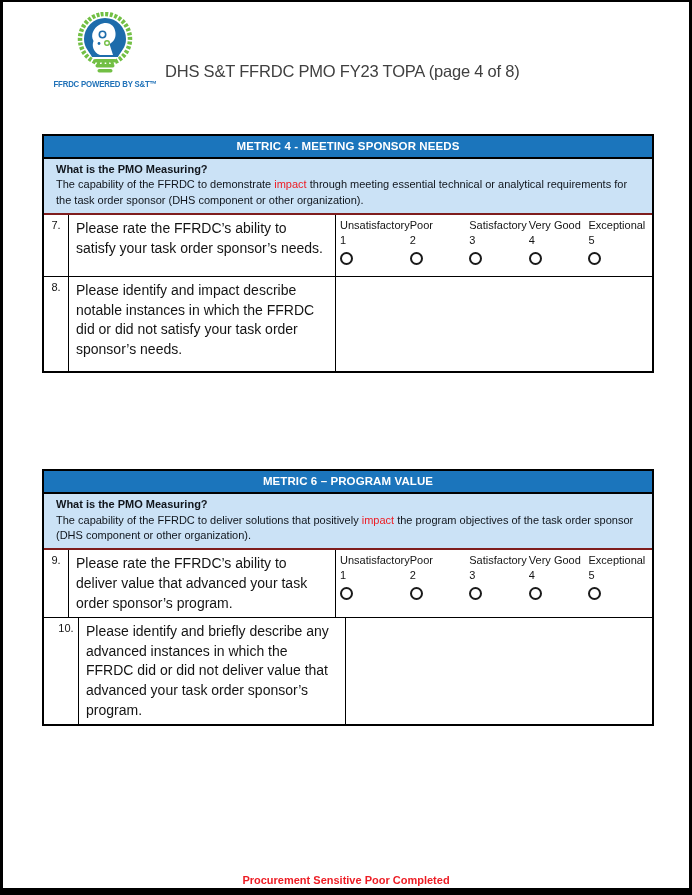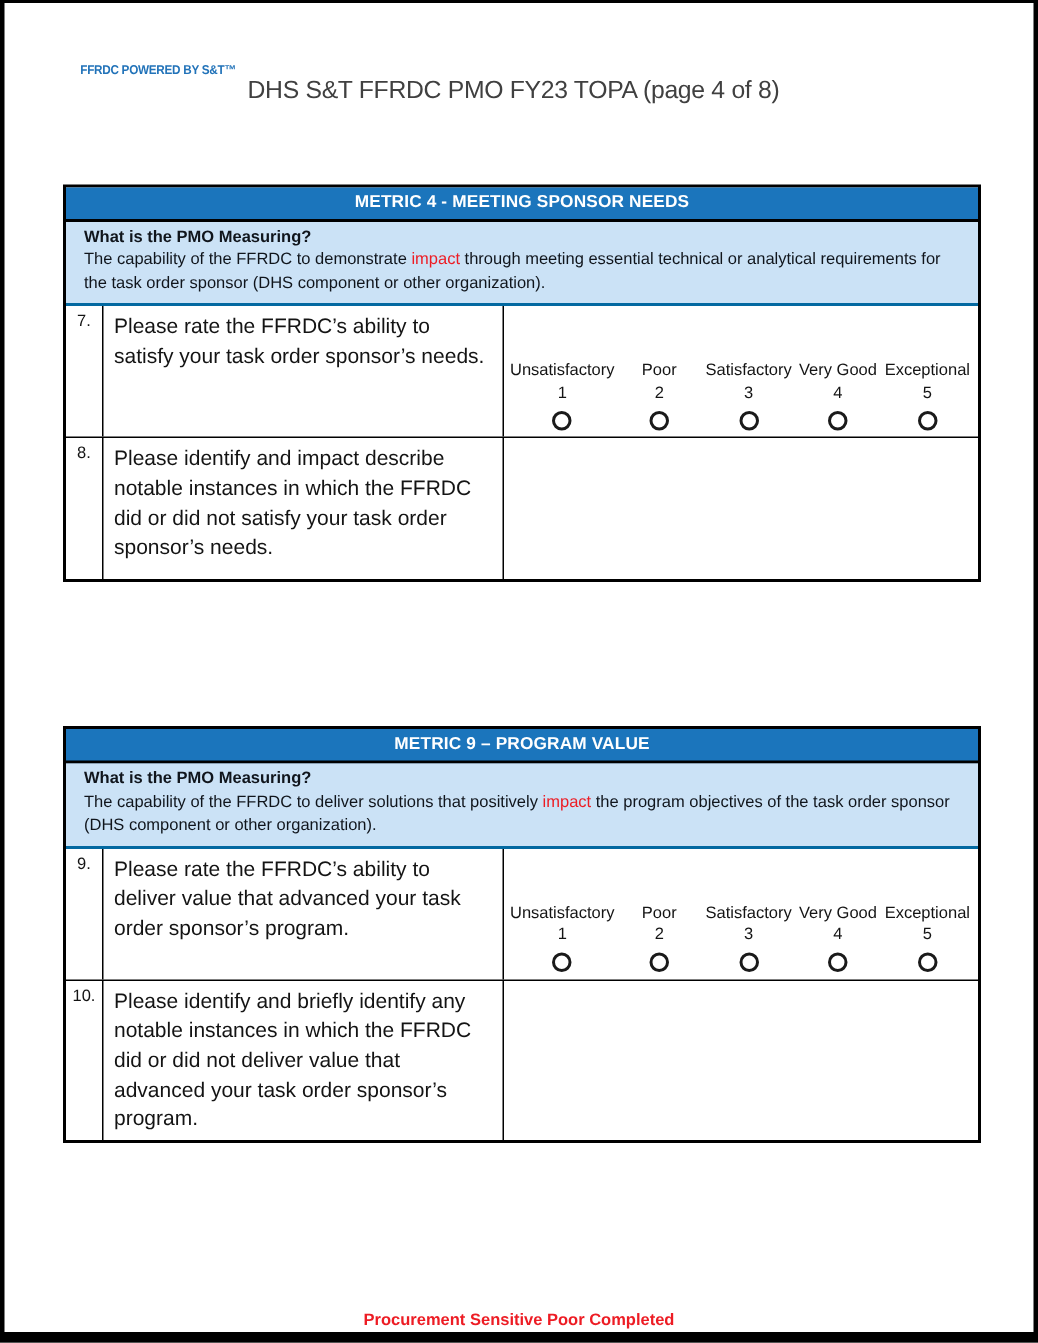--- a/index.html
+++ b/index.html
@@ -11,42 +11,42 @@
     border-left:3px solid #000;
     border-right:3px solid #000;
     border-top:2px solid #000;
     border-bottom:7px solid #000;
     font-family:"Liberation Sans", sans-serif;
     color:#141414;
     overflow:hidden;
   }
   
   .hdr { display:flex; align-items:flex-end; margin:10px 0 0 52px; }
-  .logo { display:flex; flex-direction:row; align-items:center; width:100px;justify-content:center; }
+  .logo { display:flex; flex-direction:column; align-items:center; width:100px; }
   .logo-word { color:#2273b9; font-weight:bold; font-size:8.5px; letter-spacing:-0.2px; white-space:nowrap; transform:scaleX(.92); margin-top:1px; }
   .doc-title { font-size:16.5px; color:#404040; margin:0 0 8px 10px; font-weight:400; letter-spacing:-0.2px; }
   
   .metric { width:612px; margin-left:39px; border:2px solid #000; box-sizing:border-box; background:#fff; }
   .metric.m4 { margin-top:45px; }
   .metric.m5 { margin-top:96px; }
   .metric-bar { background:#1b75bc; color:#fff; font-weight:bold; font-size:11.5px; text-align:center; padding:4px 4px 5px; border-bottom:2px solid #000; letter-spacing:0.1px; }
-  .metric-info { background:#cbe2f6; font-size:11px; line-height:1.4; padding:3px 10px 5px 12px; border-bottom:2px solid #0369a1; color:#10151c; }
+  .metric-info { background:#cbe2f6; font-size:11px; line-height:1.4; padding:3px 10px 5px 12px; border-bottom:2px solid #7f1d1d; color:#10151c; }
   .metric-info .lbl { font-weight:bold; }
   .red { color:#ed1c24; }
   .trow { display:flex; border-bottom:1.5px solid #000; box-sizing:border-box; }
   .trow:last-child { border-bottom:none; }
   .c-num { width:25px; flex:0 0 25px; border-right:1.5px solid #000; font-size:11px; padding-top:4px; text-align:center; box-sizing:border-box; }
   .c-q { width:267px; flex:0 0 267px; border-right:1.5px solid #000; font-size:14px; line-height:1.4; padding:4px 8px 4px 7px; box-sizing:border-box; }
   .c-rate { flex:1; display:flex; align-items:flex-start; padding:4px 4px 0 4px; }
   .c-ans { flex:1; background:#fff; }
   .row-rate7 { min-height:62px; }
   .row-cmt8  { min-height:94px; }
   .row-rate9 { min-height:64px; }
-  .row-cmt10 { min-height:89px; }
-  .rating-option { flex:1; text-align:center; font-size:11px; line-height:1.25;margin-top:33px; }
+  .row-cmt10 { min-height:89px;padding-left:10px; }
+  .rating-option { flex:1; font-size:11px; line-height:1.25; }
   .opt-value { margin-top:1px; }
   .radio { display:inline-block; width:9px; height:9px; border:2px solid #1a1a1a; border-radius:50%; background:#fff; margin-top:4px; }
   
   .footer { position:absolute; left:0; right:0; bottom:2px; text-align:center; color:#ed1c24; font-weight:bold; font-size:11px; }
 </style>
 </head>
 <body>
 
 <div class="page">
 
@@ -91,37 +91,37 @@
         </div>
     </div>
     <div class="trow row-cmt8">
       <div class="c-num">8.</div>
       <div class="c-q">Please identify and impact describe notable instances in which the FFRDC did or did not satisfy your task order sponsor’s needs.</div>
       <div class="c-ans"></div>
     </div>
   </div>
 
   <div class="metric m5">
-    <div class="metric-bar">METRIC 9 – PROGRAM VALUE</div>
+    <div class="metric-bar">METRIC 6 – PROGRAM VALUE</div>
     <div class="metric-info">
       <span class="lbl">What is the PMO Measuring?</span><br>
       <span><span>The capability of the FFRDC to deliver solutions that positively </span><span class="red">impact</span><span> the program objectives of the task order sponsor (DHS component or other organization).</span></span>
     </div>
     <div class="trow row-rate9">
       <div class="c-num">9.</div>
       <div class="c-q">Please rate the FFRDC’s ability to deliver value that advanced your task order sponsor’s program.</div>
       <div class="c-rate">
           <div class="rating-option"><div class="opt-label">Unsatisfactory</div><div class="opt-value">1</div><span class="radio"></span></div>
           <div class="rating-option"><div class="opt-label">Poor</div><div class="opt-value">2</div><span class="radio"></span></div>
           <div class="rating-option"><div class="opt-label">Satisfactory</div><div class="opt-value">3</div><span class="radio"></span></div>
           <div class="rating-option"><div class="opt-label">Very Good</div><div class="opt-value">4</div><span class="radio"></span></div>
           <div class="rating-option"><div class="opt-label">Exceptional</div><div class="opt-value">5</div><span class="radio"></span></div>
         </div>
     </div>
     <div class="trow row-cmt10">
       <div class="c-num">10.</div>
-      <div class="c-q">Please identify and briefly identify any notable instances in which the FFRDC did or did not deliver value that advanced your task order sponsor’s program.</div>
+      <div class="c-q">Please identify and briefly describe any advanced instances in which the FFRDC did or did not deliver value that advanced your task order sponsor’s program.</div>
       <div class="c-ans"></div>
     </div>
   </div>
 
   <div class="footer">Procurement Sensitive Poor Completed</div>
 </div>
 
 </body></html>

